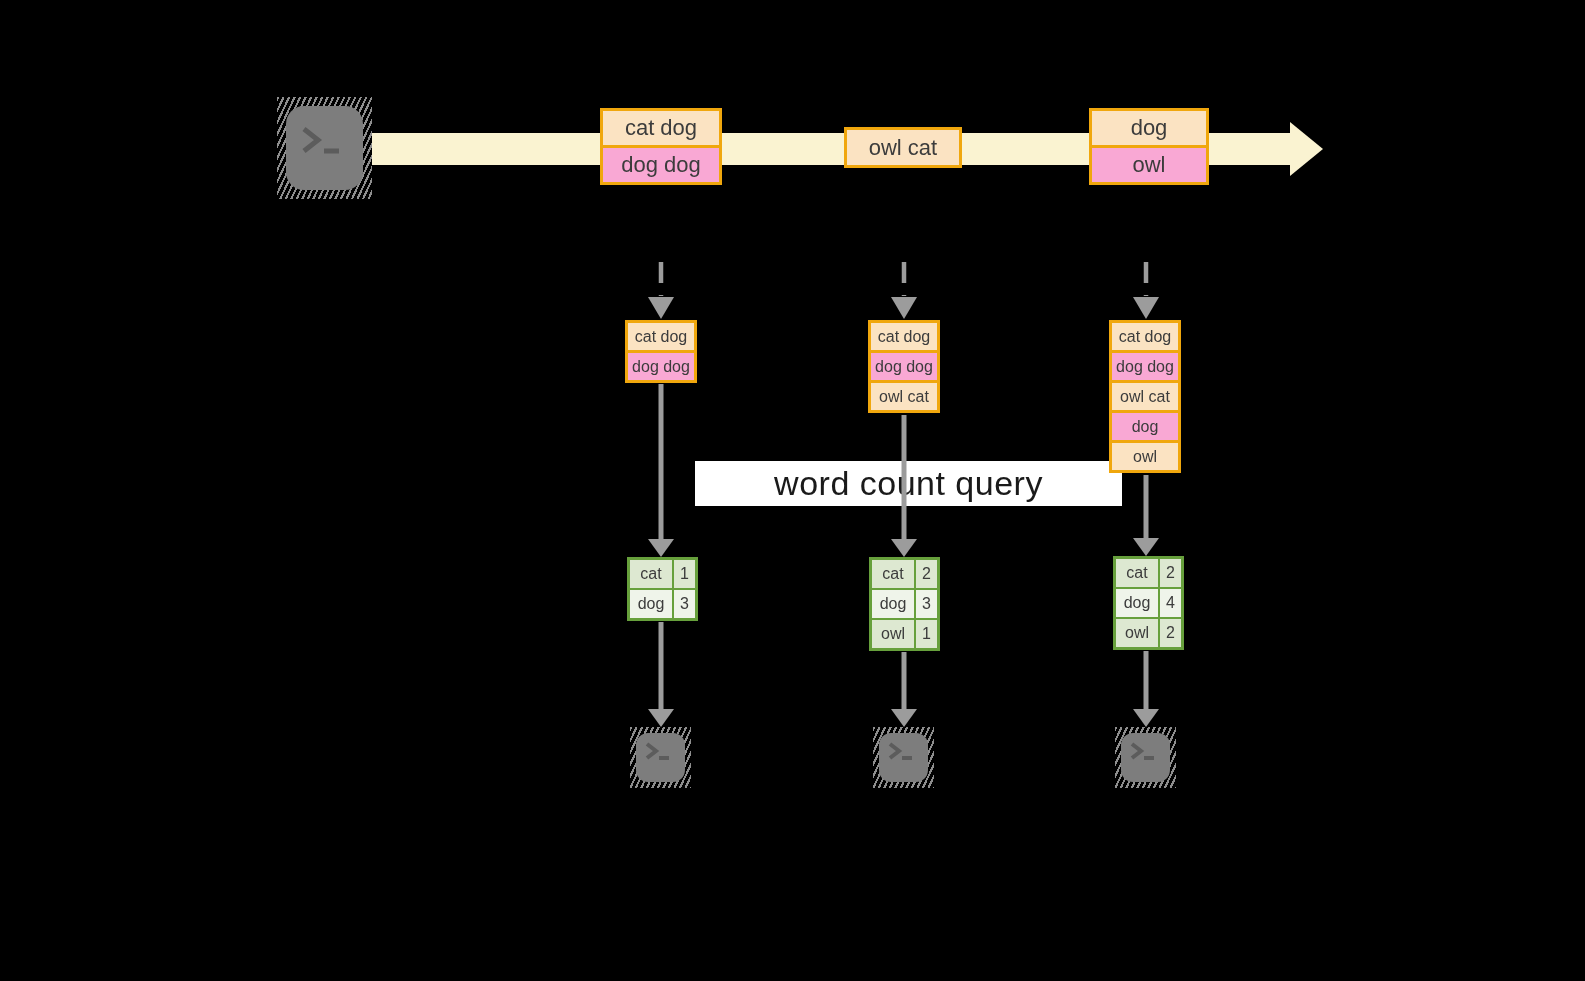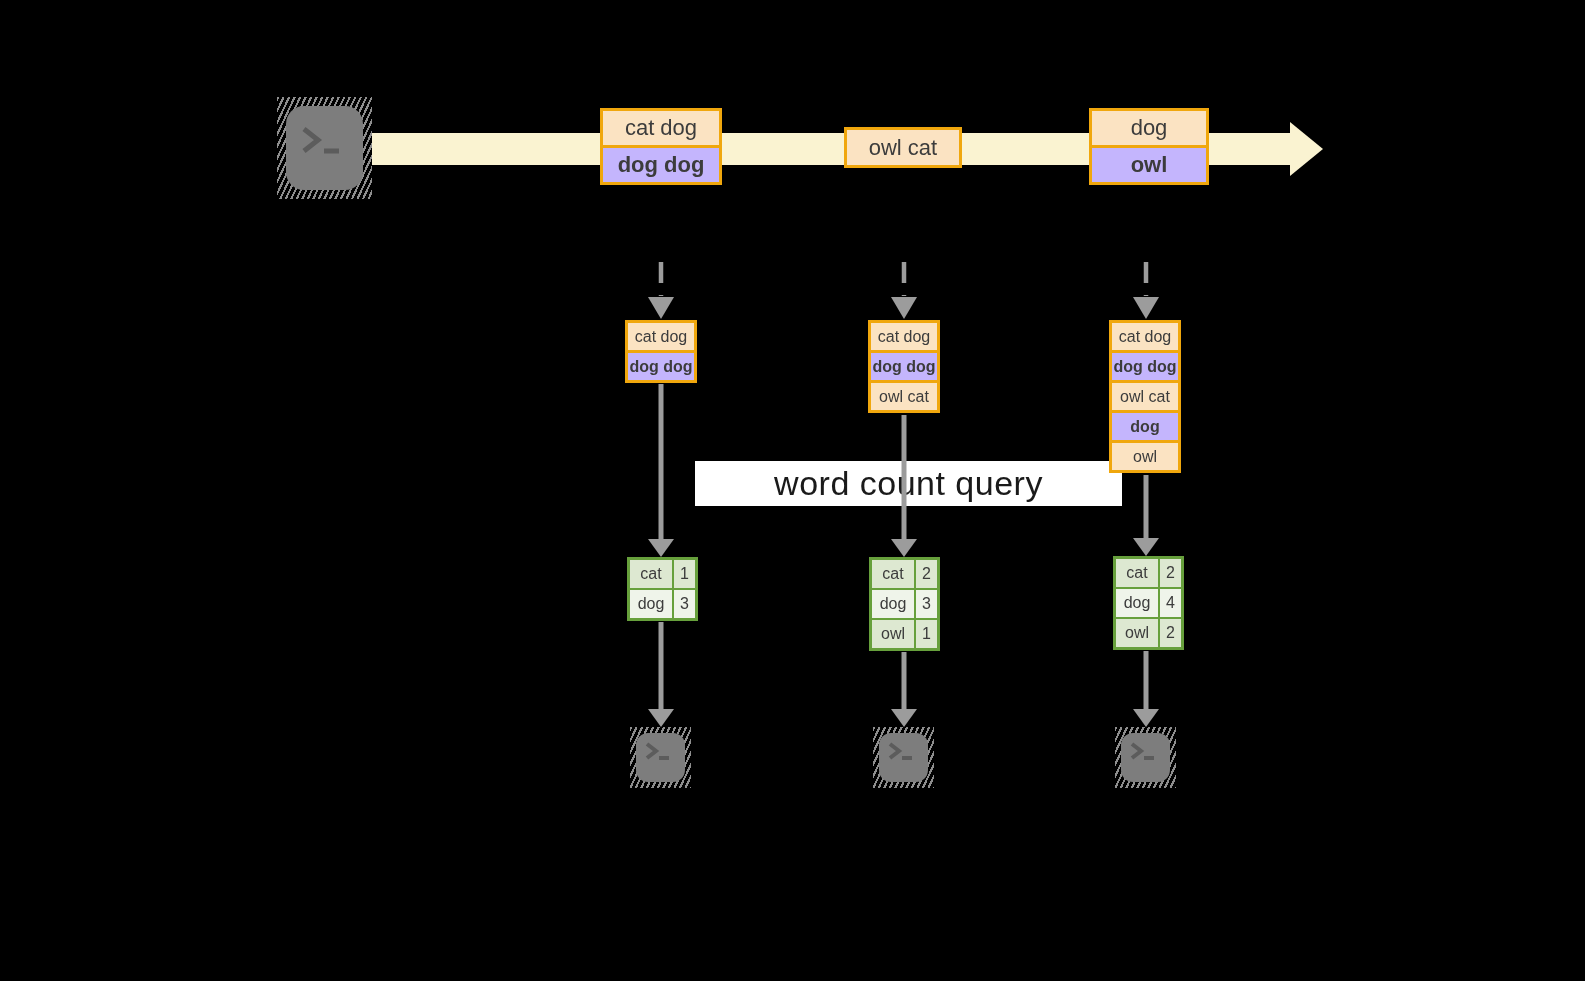--- a/index.html
+++ b/index.html
@@ -20,21 +20,21 @@
   .bcell{
     box-sizing:border-box;border:3px solid #F0A70D;color:#3C3C3C;
     display:flex;align-items:center;justify-content:center;
   }
   .bcell + .bcell{margin-top:-3px;}
   .stream-cell{width:122px;height:40px;font-size:22px;}
   .owl-cell{width:118px;height:41px;font-size:22px;}
   .stream-cell3{width:120px;height:40px;font-size:22px;}
   .state-cell{width:72px;height:33px;font-size:16px;}
   .fill-dark{background:#FBE3C2;}
-  .fill-light{background:#c4b5fd;font-weight:bold;}
+  .fill-light{background:#f9a8d4;}
 
   
   .banner{left:695px;top:461px;width:427px;height:45px;background:#FFFFFF;z-index:1;
     display:flex;align-items:center;justify-content:center;}
   .banner span{font-size:34px;font-weight:300;color:#1A1A1A;letter-spacing:.5px;}
 
   
   .count-table{z-index:3;display:grid;grid-template-columns:42px 21px;grid-auto-rows:28px;
     gap:2px;background:#67A03C;border:3px solid #67A03C;}
   .tcell{display:flex;align-items:center;justify-content:center;font-size:16px;color:#3C3C3C;}

